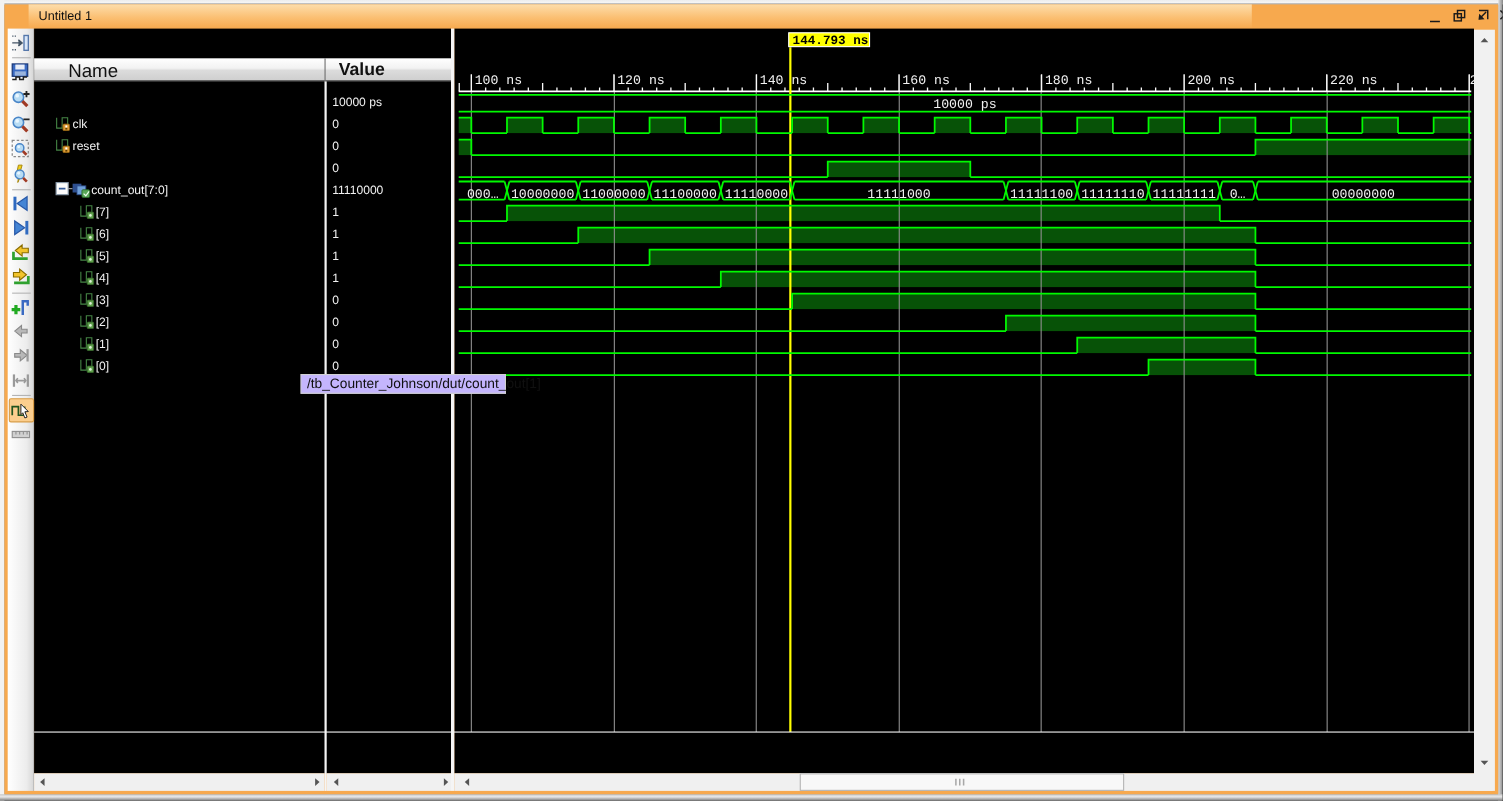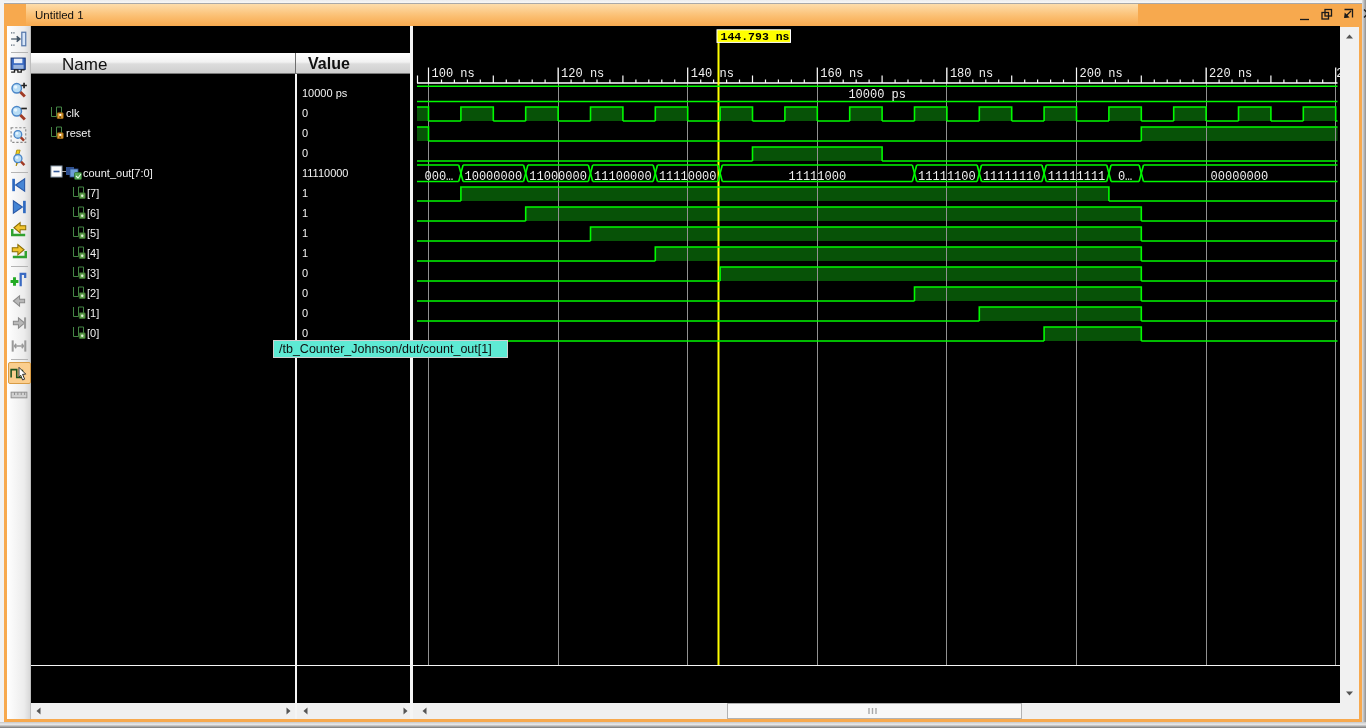--- a/index.html
+++ b/index.html
@@ -495,12 +495,12 @@
 </div>
 <div class="abs" style="left:1340px;top:27px;width:19px;height:673px;background:#f1f1f1;">
     <svg width="9" height="7" viewBox="0 0 9 7" style="position:absolute;left:5px;top:6px">
       <polygon points="1,5.5 4.5,1.5 8,5.5" fill="#555"></polygon>
     </svg>
     <svg width="9" height="7" viewBox="0 0 9 7" style="position:absolute;left:5px;top:663px">
       <polygon points="1,1.5 4.5,5.5 8,1.5" fill="#555"></polygon>
     </svg>
   </div>
 <div class="abs" style="left:1340px;top:700px;width:19px;height:19px;background:#f0f0f0;"></div>
-<div class="abs" style="left:273px;top:340px;width:235px;height:18px;background:#5eead4;border:1px solid #d0d0d0;color:#101010;font-size:12.5px;line-height:16px;padding-left:5px;white-space:pre;z-index:40;">/tb_Counter_Johnson/dut/count_out[1]</div>
+<div class="abs" style="left:273px;top:340px;width:187px;height:18px;background:#c4b5fd;border:1px solid #d0d0d0;color:#101010;font-size:12.5px;line-height:16px;padding-left:5px;white-space:pre;z-index:40;">/tb_Counter_Johnson/dut/count_out[1]</div>
 </body></html>

